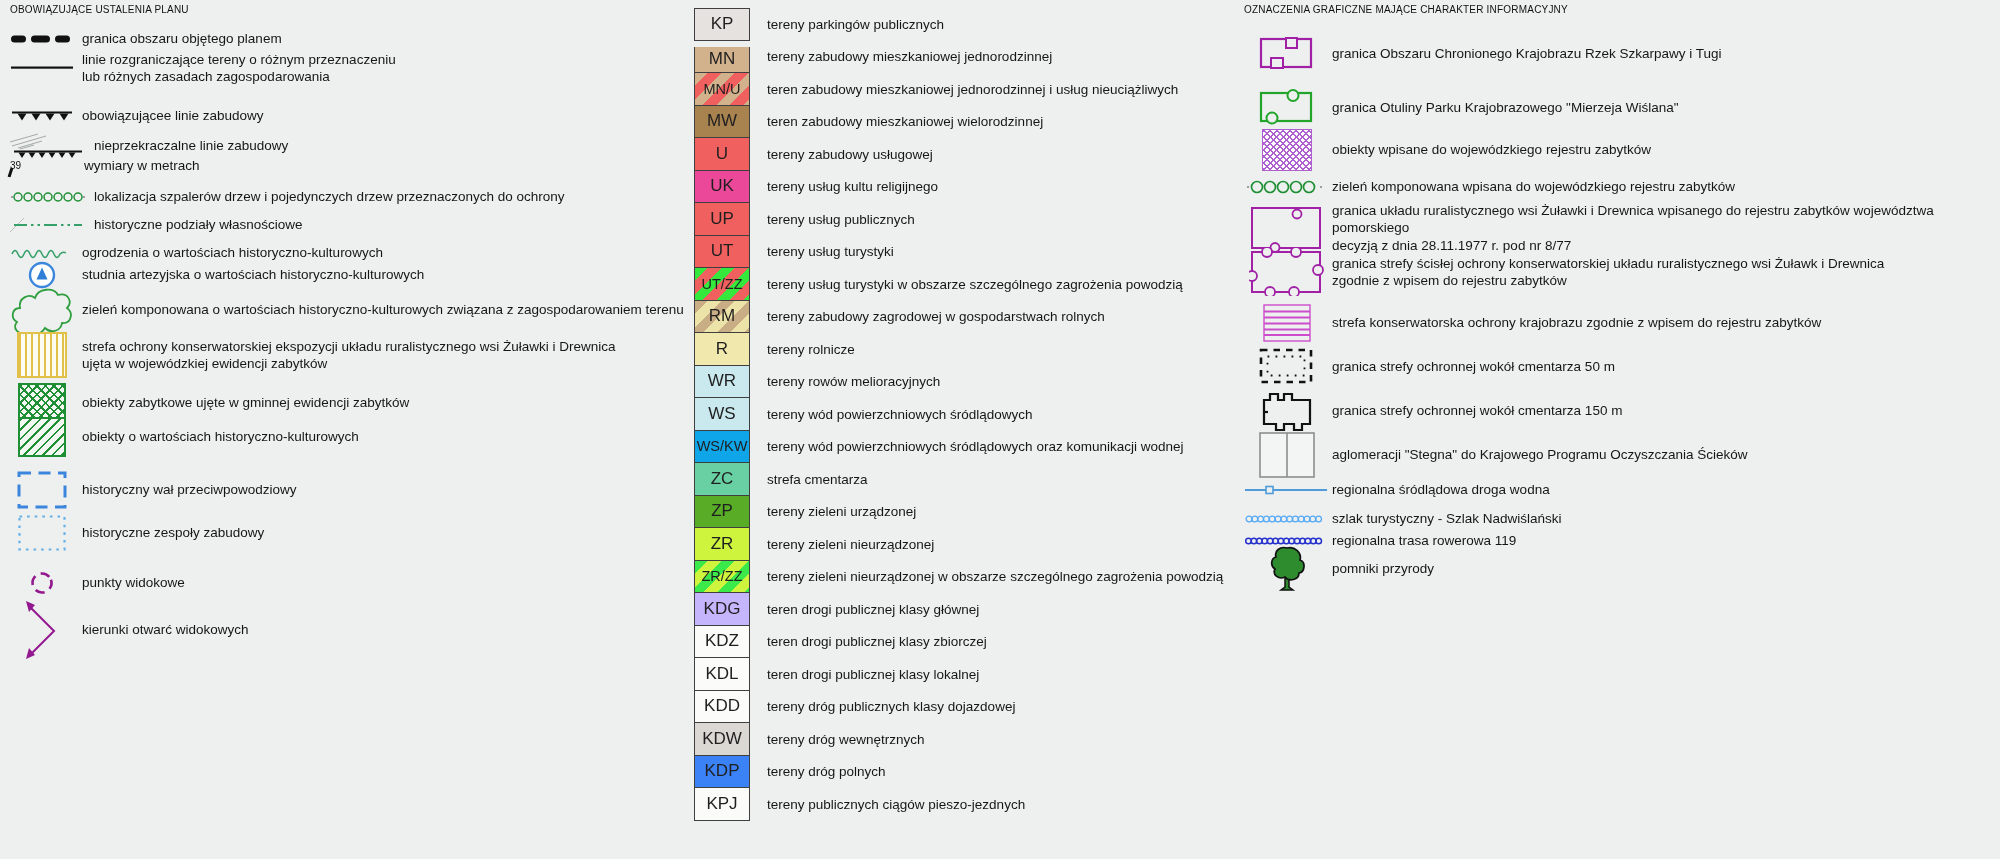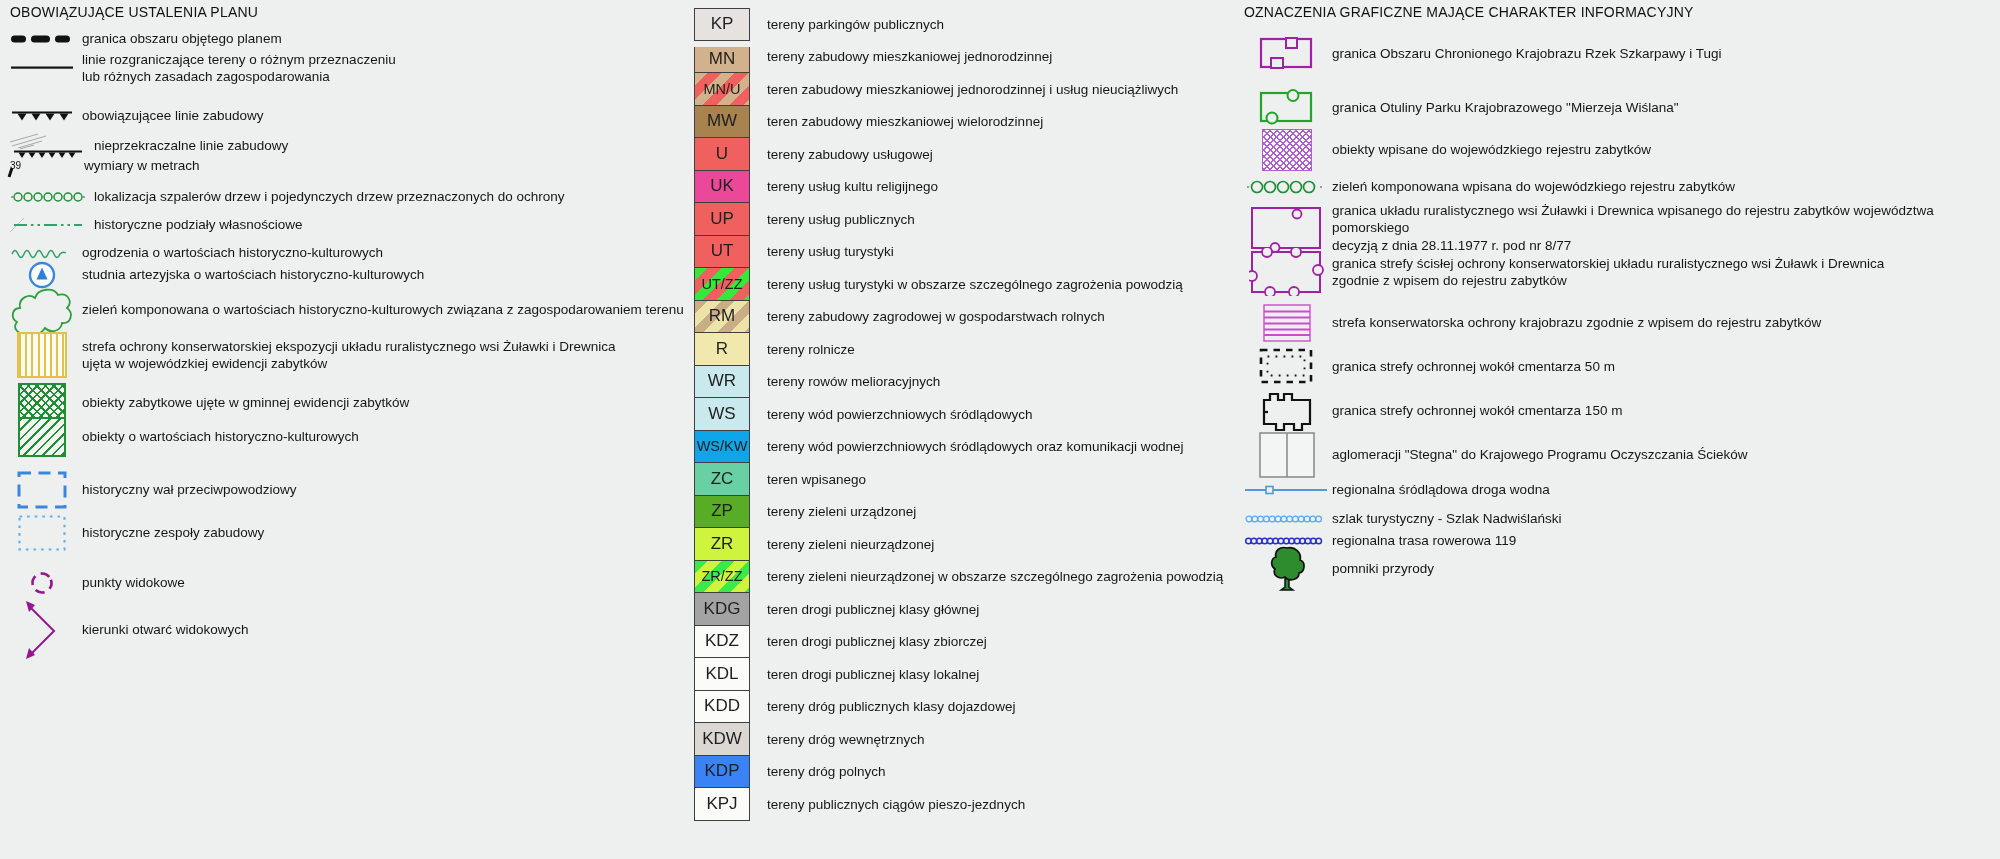--- a/index.html
+++ b/index.html
@@ -1,18 +1,18 @@
 <!DOCTYPE html>
 <html style="--green: #1f8f35; --violet: #b05fd0; --yellow: #e2c14a;"><head>
 <meta charset="utf-8">
 <style>
   html,body{margin:0;padding:0;}
   .canvas{position:relative;width:2000px;height:859px;background:#edf0ef;overflow:hidden;
           font-family:"Liberation Sans","DejaVu Sans",sans-serif;color:#161616;}
-  .hdr{position:absolute;top:4px;font-size:14px;color:#111;letter-spacing:.2px;}
+  .hdr{position:absolute;top:4px;font-size:10px;color:#111;letter-spacing:.2px;}
   .row{position:absolute;display:flex;align-items:center;}
   .sym{flex:0 0 64px;display:flex;justify-content:center;align-items:center;}
   .rsym{flex:0 0 86px;display:flex;justify-content:center;align-items:center;}
   .lbl,.rlbl{margin-left:8px;font-size:13.5px;line-height:1.28;white-space:pre-line;}
   .rlbl{margin-left:2px;}
   
   #middle-col{position:absolute;left:694px;top:8px;}
   .mrow{display:flex;align-items:stretch;height:32.5px;}
   .mswatch{box-sizing:border-box;width:56px;border:1.5px solid #3f3f3f;border-top-width:0;
            display:flex;align-items:center;justify-content:center;}
@@ -315,42 +315,42 @@
       <div class="mrow">
         <div class="mswatch" style="background-color: #0ea5e9;">
           <span class="mcode mcode-small">WS/KW</span>
         </div>
         <span class="mlabel">tereny wód powierzchniowych śródlądowych oraz komunikacji wodnej</span>
       </div>
       <div class="mrow">
         <div class="mswatch" style="background-color: rgb(104, 208, 163);">
           <span class="mcode">ZC</span>
         </div>
-        <span class="mlabel">teren wpisanego</span>
+        <span class="mlabel">strefa cmentarza</span>
       </div>
       <div class="mrow">
         <div class="mswatch" style="background-color: rgb(88, 172, 38);">
           <span class="mcode">ZP</span>
         </div>
         <span class="mlabel">tereny zieleni urządzonej</span>
       </div>
       <div class="mrow">
         <div class="mswatch" style="background-color: rgb(206, 244, 62);">
           <span class="mcode">ZR</span>
         </div>
         <span class="mlabel">tereny zieleni nieurządzonej</span>
       </div>
       <div class="mrow">
         <div class="mswatch" style="background-color: rgb(206, 244, 62); background-image: repeating-linear-gradient(135deg, rgb(60, 233, 74) 0px, rgb(60, 233, 74) 9px, rgba(0, 0, 0, 0) 9px, rgba(0, 0, 0, 0) 19px);">
           <span class="mcode mcode-small">ZR/ZZ</span>
         </div>
         <span class="mlabel">tereny zieleni nieurządzonej w obszarze szczególnego zagrożenia powodzią</span>
       </div>
       <div class="mrow">
-        <div class="mswatch" style="background-color: #a3a3a3;">
+        <div class="mswatch" style="background-color: #c4b5fd;">
           <span class="mcode">KDG</span>
         </div>
         <span class="mlabel">teren drogi publicznej klasy głównej</span>
       </div>
       <div class="mrow">
         <div class="mswatch" style="background-color: rgb(251, 251, 249);">
           <span class="mcode">KDZ</span>
         </div>
         <span class="mlabel">teren drogi publicznej klasy zbiorczej</span>
       </div>

